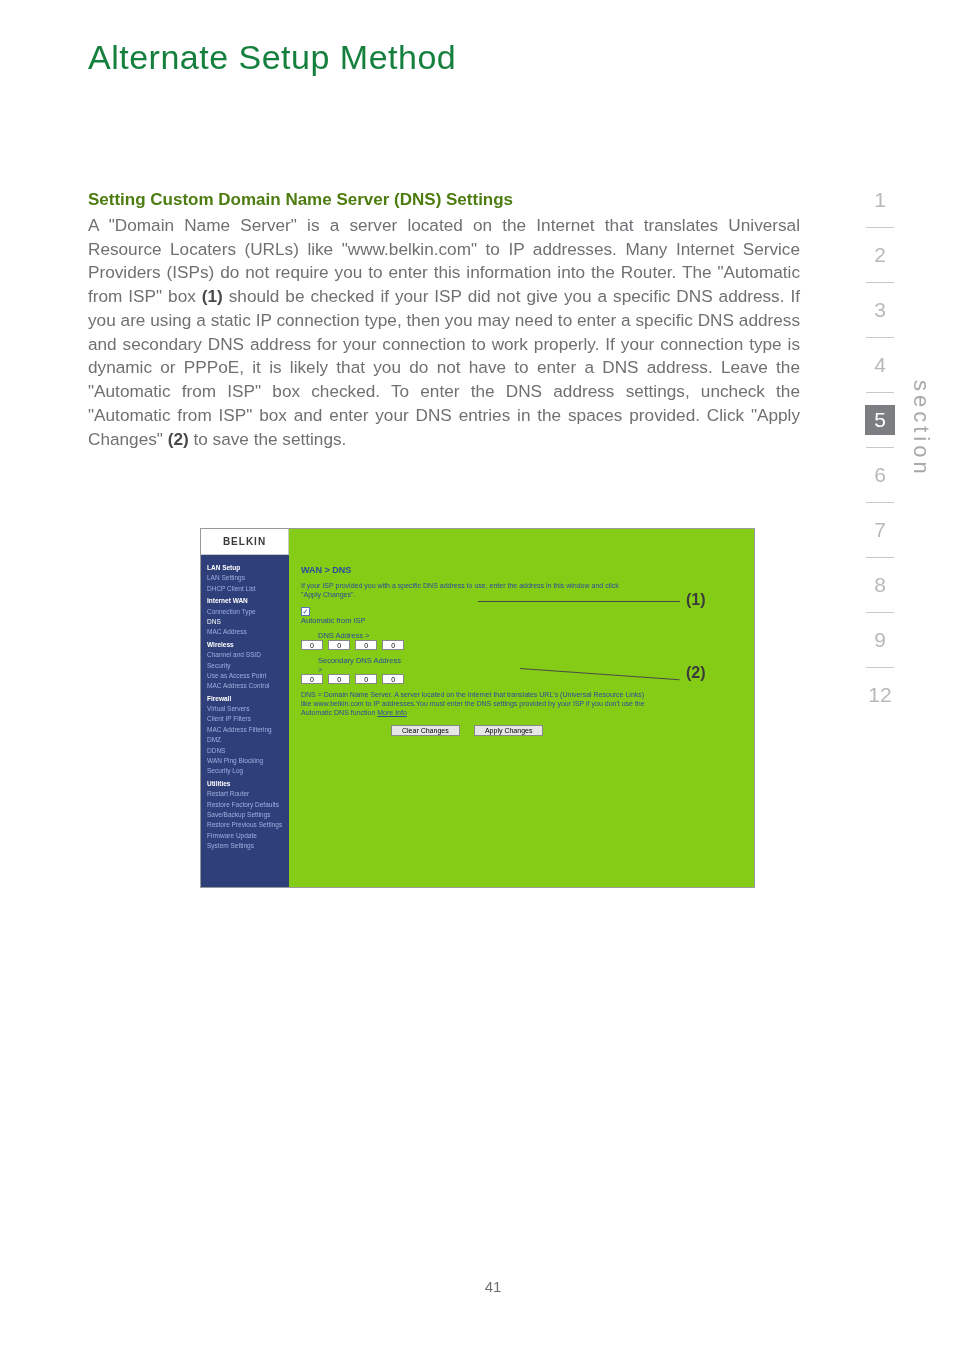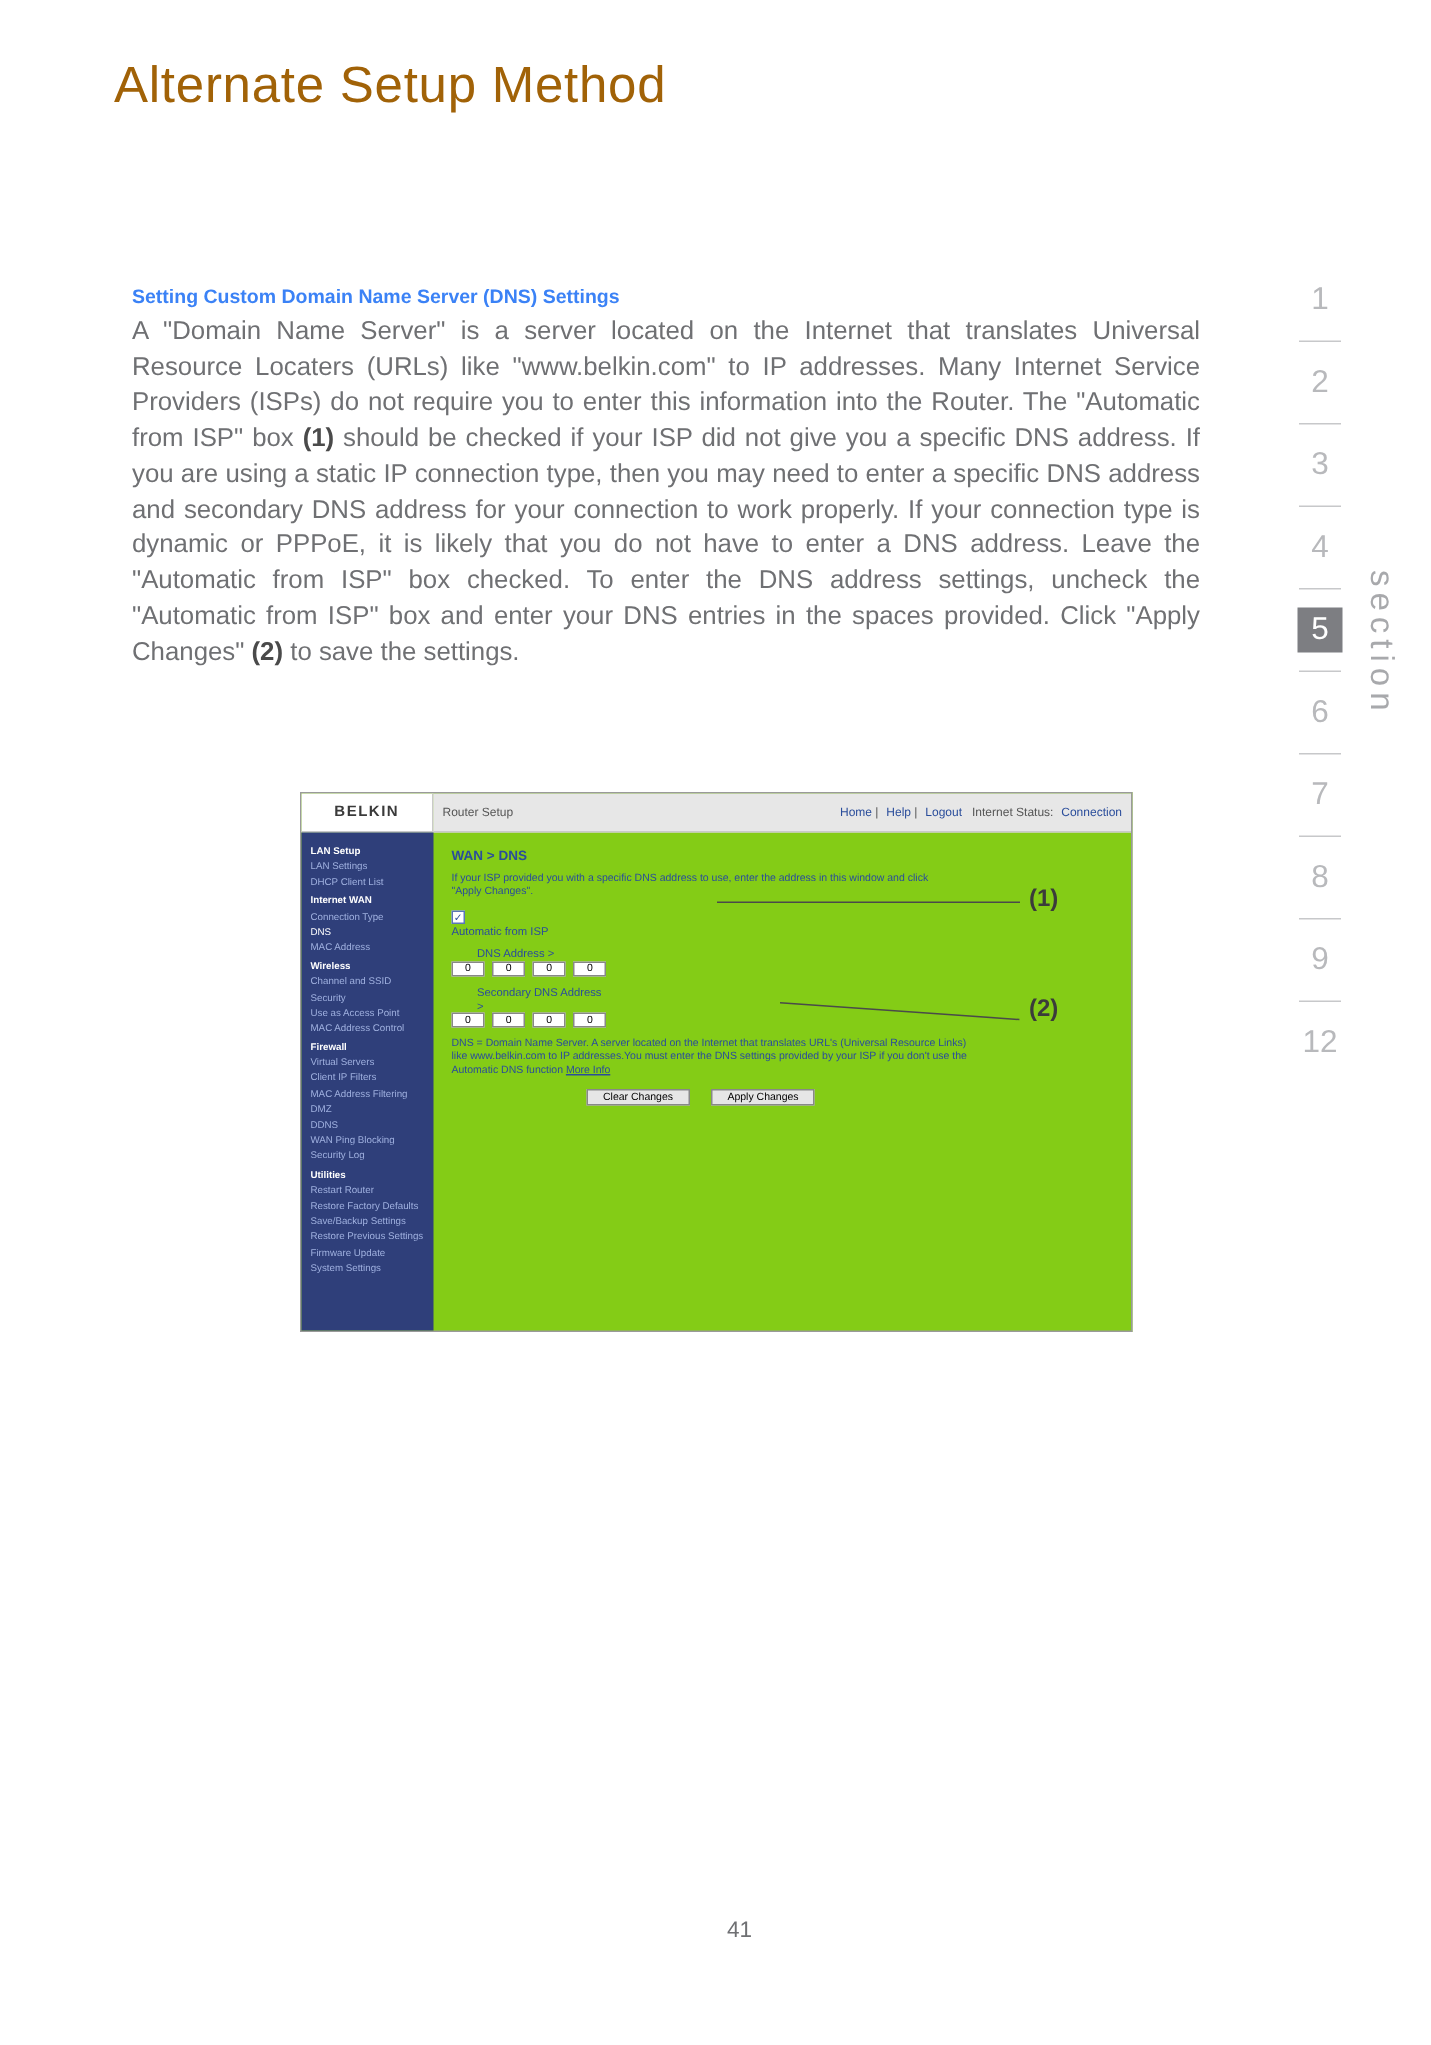--- a/index.html
+++ b/index.html
@@ -7,36 +7,36 @@
     width: 954px;
     height: 1363px;
     background: #fff;
     font-family: Arial, Helvetica, sans-serif;
     position: relative;
     color: #333;
   }
   .page-title {
     position: absolute;
     top: 38px;
-    left: 76px;
+    left: 88px;
     font-size: 34px;
     font-weight: 500;
-    color: #a16207;
+    color: #15803d;
     letter-spacing: 0.5px;
   }
   .content {
     position: absolute;
     top: 190px;
     left: 88px;
     width: 712px;
   }
   .subhead {
-    font-size: 13px;
+    font-size: 17px;
     font-weight: bold;
-    color: #3b82f6;
+    color: #4d7c0f;
     margin-bottom: 4px;
   }
   .body-text {
     font-size: 17.2px;
     line-height: 1.38;
     color: #6f7073;
     text-align: justify;
   }
   .body-text .bold { font-weight: bold; color: #4a4a4a; }
 
@@ -246,30 +246,20 @@
   <div class="tab">8</div>
     <div class="sep"></div>
   <div class="tab">9</div>
     <div class="sep"></div>
   <div class="tab">12</div>
 </div>
 
 <div class="router-shot">
   <div class="rs-header">
     <div class="rs-logo">BELKIN</div>
-    <div class="rs-topbar">
-      <span>Router Setup</span>
-      <span class="right">
-        <a>Home</a> |
-        <a>Help</a> |
-        <a>Logout</a>&nbsp;&nbsp;
-        <span>Internet Status:</span>
-        <a>Connection</a>
-      </span>
-    </div>
   </div>
   <div class="rs-body">
     <div class="rs-sidebar">
       <div class="grp">LAN Setup</div>
       <div class="itm">LAN Settings</div>
       <div class="itm">DHCP Client List</div>
       <div class="grp">Internet WAN</div>
       <div class="itm">Connection Type</div>
       <div class="itm cur">DNS</div>
       <div class="itm">MAC Address</div>

